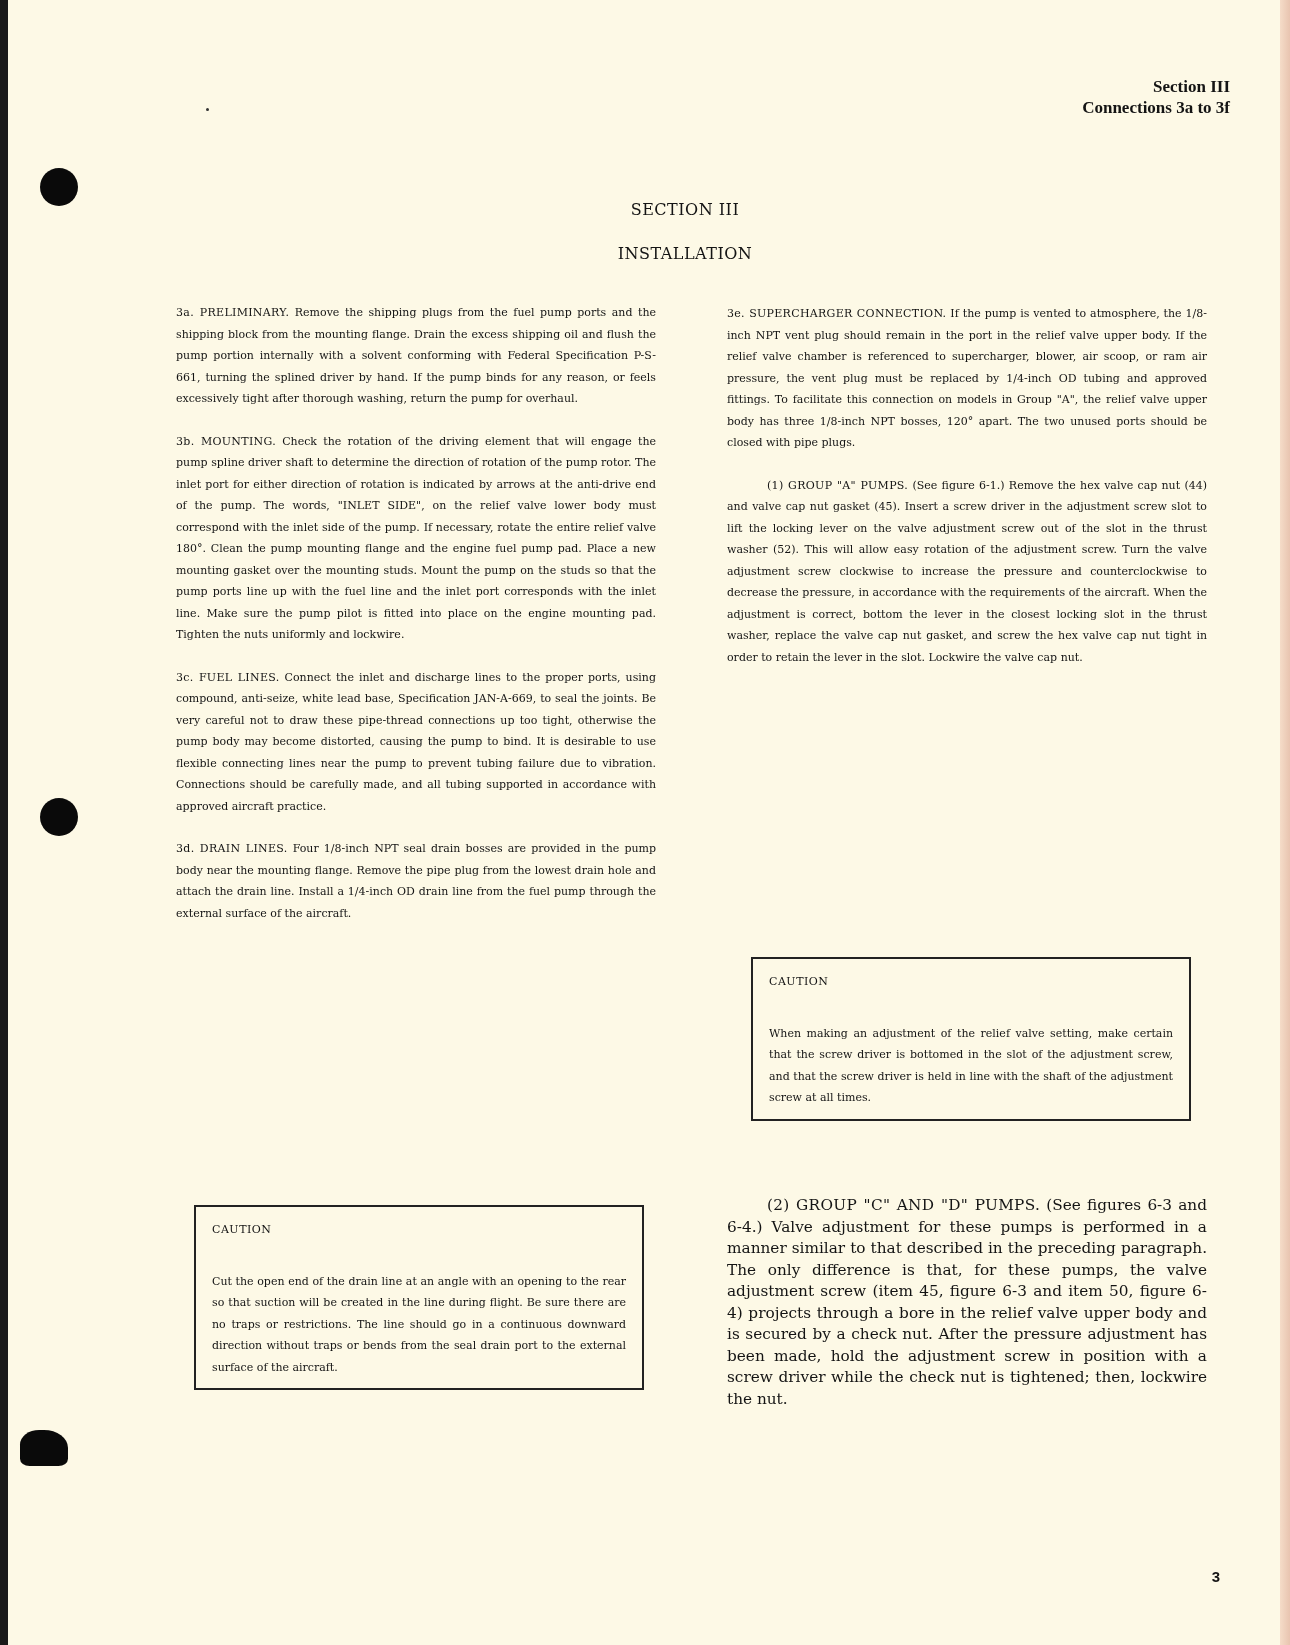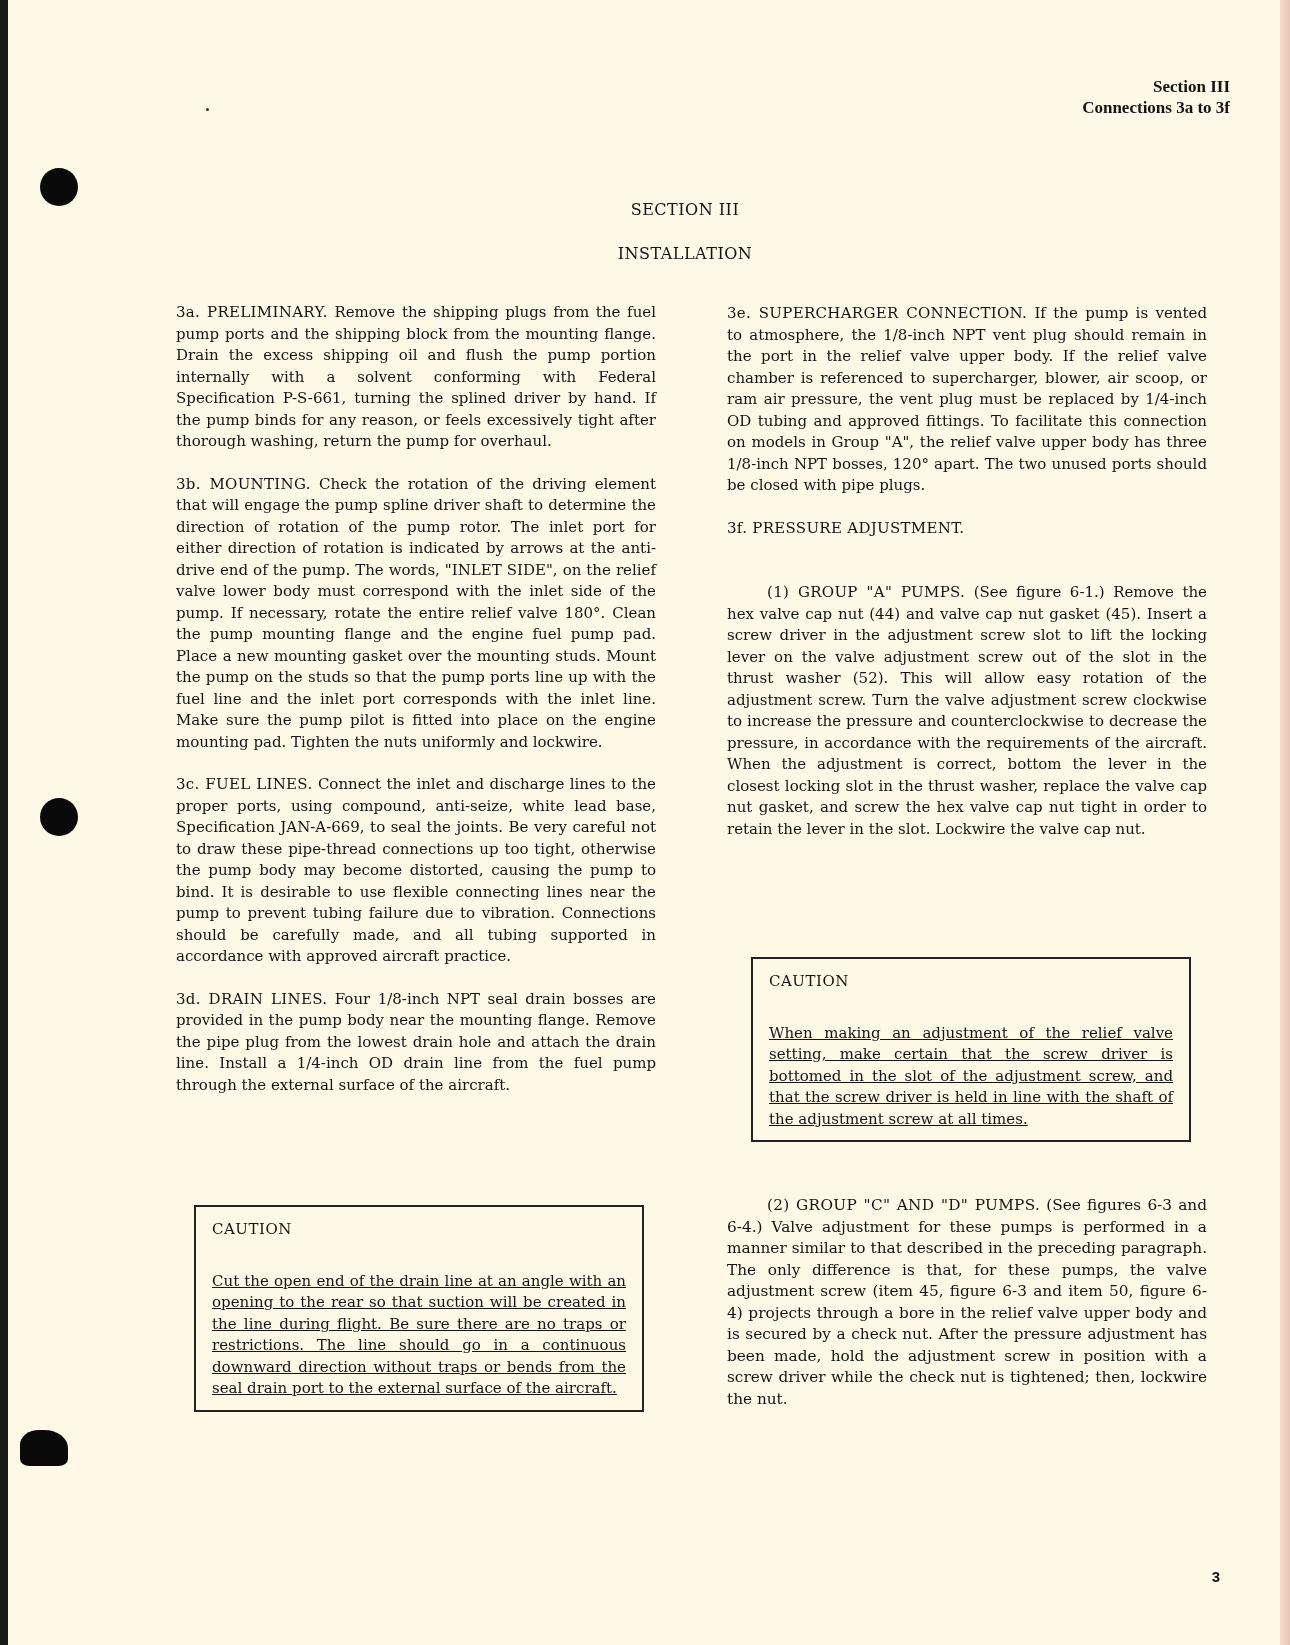--- a/index.html
+++ b/index.html
@@ -13,31 +13,31 @@
   .page-edge-right { position: absolute; right: 0; top: 0; width: 10px; height: 1645px; background: linear-gradient(to right, #f5dcc8, #e8c4b0); }
   .hole { position: absolute; left: 40px; width: 38px; height: 38px; border-radius: 50%; background: #0a0a0a; }
   .hole.h1 { top: 168px; }
   .hole.h2 { top: 798px; }
   .hole.h3 { top: 1430px; height: 36px; border-radius: 40% 50% 20% 20%; width: 48px; left: 20px; }
   .header-ref { position: absolute; right: 60px; top: 76px; text-align: right; font-weight: bold; font-size: 17px; line-height: 21px; font-family: "Liberation Serif", serif; }
   .dot { position: absolute; left: 206px; top: 108px; width: 3px; height: 3px; background: #333; border-radius: 50%; }
   .section-title { position: absolute; left: 0; width: 1370px; text-align: center; font-size: 16px; letter-spacing: 0.5px; }
   .st1 { top: 200px; }
   .st2 { top: 244px; }
-  .col { position: absolute; width: 480px; font-size: 15px; line-height: 21.5px; text-align: justify; }
+  .col { position: absolute; width: 480px; font-size: 11px; line-height: 21.5px; text-align: justify; }
   .col-left { left: 176px; top: 302px; }
   .col-right { left: 727px; top: 303px; }
   .para { margin: 0 0 21px 0; }
   .para .lead { letter-spacing: 0.3px; }
   .sub { text-indent: 40px; }
   .caution {
     border: 2px solid #222; padding: 12px 16px 10px 16px; box-sizing: border-box;
   }
   .caution-title { text-align: left; margin: 0 0 30px 0; letter-spacing: 0.5px; }
-  .caution-body { margin: 0; text-decoration: underline; }
+  .caution-body { margin: 0; }
   .left-caution { position: absolute; left: 194px; top: 1205px; width: 450px; }
   .right-caution { position: absolute; left: 751px; top: 957px; width: 440px; }
   .col-right-2 { position: absolute; left: 727px; top: 1195px; width: 480px; font-size: 15.3px; line-height: 21.5px; text-align: justify; }
   .page-number { position: absolute; right: 70px; top: 1568px; font-weight: bold; font-size: 15px; font-family: "Liberation Sans", sans-serif; }
 </style>
 </head>
 <body>
 
 <div class="page-edge-left"></div>
 <div class="page-edge-right"></div>
@@ -61,21 +61,20 @@
   <p class="para"><span class="lead">3d. DRAIN LINES.</span><span> Four 1/8-inch NPT seal drain bosses are provided in the pump body near the mounting flange. Remove the pipe plug from the lowest drain hole and attach the drain line. Install a 1/4-inch OD drain line from the fuel pump through the external surface of the aircraft.</span></p>
 </div>
 
 <div class="caution col left-caution">
   <p class="caution-title">CAUTION</p>
   <p class="caution-body">Cut the open end of the drain line at an angle with an opening to the rear so that suction will be created in the line during flight. Be sure there are no traps or restrictions. The line should go in a continuous downward direction without traps or bends from the seal drain port to the external surface of the aircraft.</p>
 </div>
 
 <div class="col col-right">
   <p class="para"><span class="lead">3e. SUPERCHARGER CONNECTION.</span><span> If the pump is vented to atmosphere, the 1/8-inch NPT vent plug should remain in the port in the relief valve upper body. If the relief valve chamber is referenced to supercharger, blower, air scoop, or ram air pressure, the vent plug must be replaced by 1/4-inch OD tubing and approved fittings. To facilitate this connection on models in Group "A", the relief valve upper body has three 1/8-inch NPT bosses, 120° apart. The two unused ports should be closed with pipe plugs.</span></p>
-  <p class="para" style="margin-bottom:43px"><span class="lead">3f. PRESSURE ADJUSTMENT.</span></p>
   <p class="para sub"><span class="lead">(1) GROUP "A" PUMPS.</span><span> (See figure 6-1.) Remove the hex valve cap nut (44) and valve cap nut gasket (45). Insert a screw driver in the adjustment screw slot to lift the locking lever on the valve adjustment screw out of the slot in the thrust washer (52). This will allow easy rotation of the adjustment screw. Turn the valve adjustment screw clockwise to increase the pressure and counterclockwise to decrease the pressure, in accordance with the requirements of the aircraft. When the adjustment is correct, bottom the lever in the closest locking slot in the thrust washer, replace the valve cap nut gasket, and screw the hex valve cap nut tight in order to retain the lever in the slot. Lockwire the valve cap nut.</span></p>
 </div>
 
 <div class="caution col right-caution">
   <p class="caution-title">CAUTION</p>
   <p class="caution-body">When making an adjustment of the relief valve setting, make certain that the screw driver is bottomed in the slot of the adjustment screw, and that the screw driver is held in line with the shaft of the adjustment screw at all times.</p>
 </div>
 
 <div class="col-right-2">
   <p class="para sub"><span class="lead">(2) GROUP "C" AND "D" PUMPS.</span><span> (See figures 6-3 and 6-4.) Valve adjustment for these pumps is performed in a manner similar to that described in the preceding paragraph. The only difference is that, for these pumps, the valve adjustment screw (item 45, figure 6-3 and item 50, figure 6-4) projects through a bore in the relief valve upper body and is secured by a check nut. After the pressure adjustment has been made, hold the adjustment screw in position with a screw driver while the check nut is tightened; then, lockwire the nut.</span></p>

